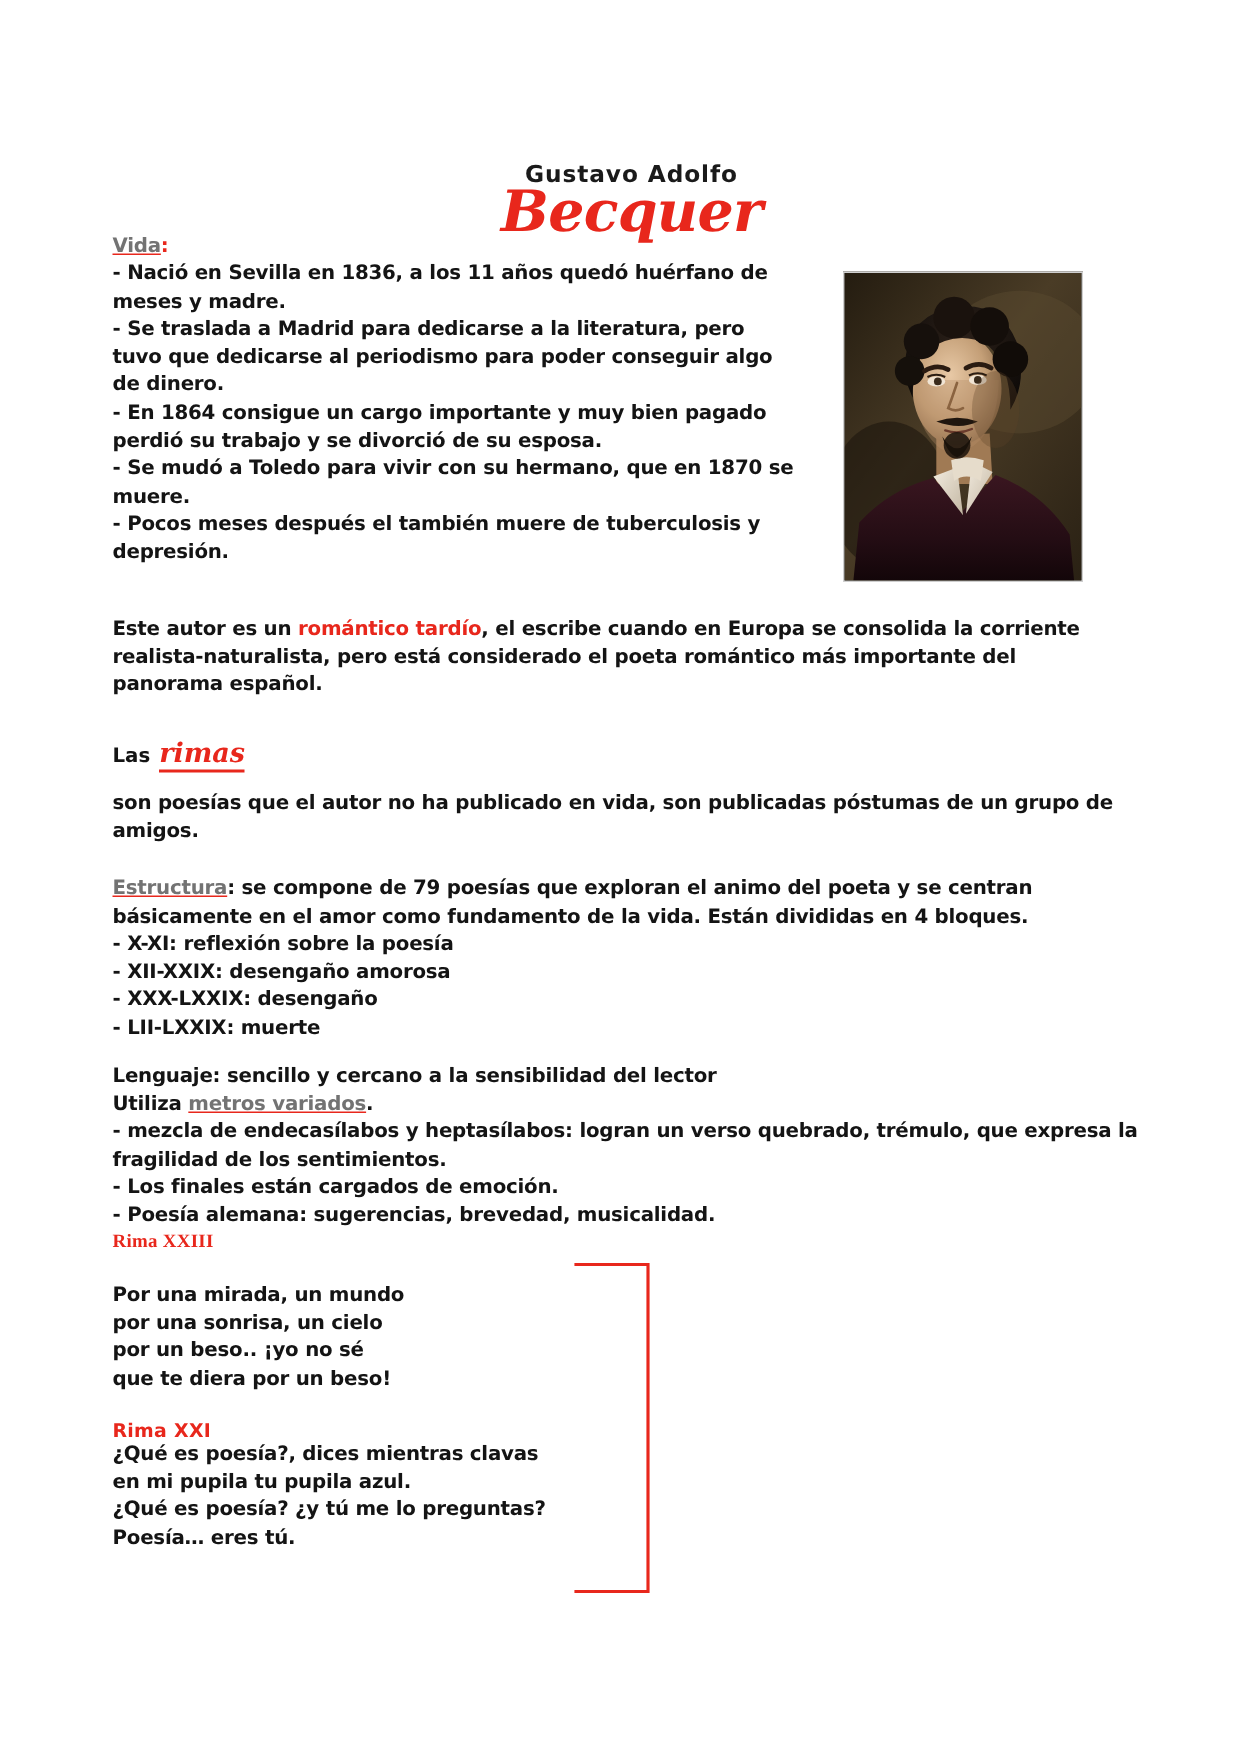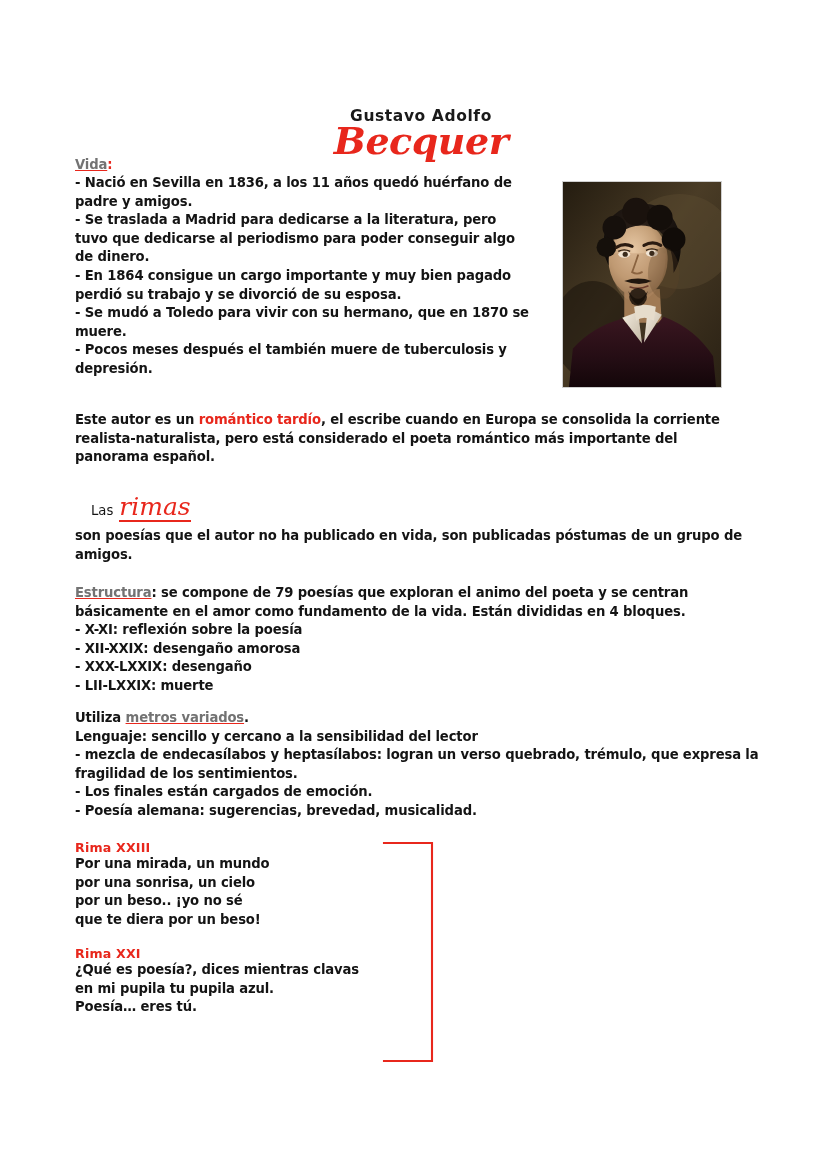--- a/index.html
+++ b/index.html
@@ -76,40 +76,39 @@
     position: absolute;
     left: 75px;
     top: 494px;
     display: flex;
     align-items: baseline;
     gap: 6px;
   }
   #rimas-heading .las {
     font-family: "DejaVu Sans", "Liberation Sans", sans-serif;
     font-size: 13.2px;
-    font-weight: 400;
+    font-weight: 700;
     color: #141414;
-    margin-left: 16px;
   }
   #rimas-heading .rimas-word {
     font-family: "DejaVu Serif", "Liberation Serif", serif;
-    font-size: 25px;
+    font-size: 18px;
     font-style: italic;
-    font-weight: 400;
+    font-weight: 700;
     color: #e8271c;
     line-height: 1;
     border-bottom: 2.4px solid #e8271c;
     padding-bottom: 1px;
   }
 
   #rimas-intro      { left: 75px; top: 527px; width: 690px; }
   #estructura-block { left: 75px; top: 584px; width: 690px; }
   #lenguaje-block   { left: 75px; top: 709px; width: 690px; }
 
-  #rima23-title     { left: 75px; top: 839px; }
+  #rima23-title     { left: 75px; top: 818px; font-family: Liberation Serif, serif; }
   #rima23-body      { left: 75px; top: 855px; width: 330px; }
   #rima21-title     { left: 75px; top: 945px; }
   #rima21-body      { left: 75px; top: 961px; width: 330px; }
 
   .poem-title {
     font-size: 12.6px;
     letter-spacing: 0.2px;
   }
 
   
@@ -218,21 +217,21 @@
       <ellipse cx="102" cy="92" rx="16" ry="26" fill="#5d4228" opacity="0.3"></ellipse>
     </svg>
   </div>
 
   <div class="txt" id="bio-heading">
     <span class="red-u">Vida</span><span class="red">:</span>
   </div>
 
   <div class="txt" id="bio-body">
     <div>- Nació en Sevilla en 1836, a los 11 años quedó huérfano de</div>
-    <div>padre y amigos.</div>
+    <div>meses y madre.</div>
     <div>- Se traslada a Madrid para dedicarse a la literatura, pero</div>
     <div>tuvo que dedicarse al periodismo para poder conseguir algo</div>
     <div>de dinero.</div>
     <div>- En 1864 consigue un cargo importante y muy bien pagado</div>
     <div>perdió su trabajo y se divorció de su esposa.</div>
     <div>- Se mudó a Toledo para vivir con su hermano, que en 1870 se</div>
     <div>muere.</div>
     <div>- Pocos meses después el también muere de tuberculosis y</div>
     <div>depresión.</div>
   </div>
@@ -252,41 +251,42 @@
     <div>
       <span class="red-u">Estructura</span><span>: se compone de 79 poesías que exploran el animo del poeta y se centran básicamente en el amor como fundamento de la vida. Están divididas en 4 bloques.</span>
     </div>
     <div>- X-XI: reflexión sobre la poesía</div>
     <div>- XII-XXIX: desengaño amorosa</div>
     <div>- XXX-LXXIX: desengaño</div>
     <div>- LII-LXXIX: muerte</div>
   </div>
 
   <div class="txt" id="lenguaje-block">
+    <div>Lenguaje: sencillo y cercano a la sensibilidad del lector</div>
     <div>
       <span>Utiliza </span><span class="red-u">metros variados</span><span>.</span>
     </div>
-    <div>Lenguaje: sencillo y cercano a la sensibilidad del lector</div>
     <div>- mezcla de endecasílabos y heptasílabos: logran un verso quebrado, trémulo, que expresa la fragilidad de los sentimientos.</div>
     <div>- Los finales están cargados de emoción.</div>
     <div>- Poesía alemana: sugerencias, brevedad, musicalidad.</div>
   </div>
 
   <div class="txt poem-title red" id="rima23-title">Rima XXIII</div>
   <div class="txt" id="rima23-body">
     <div>Por una mirada, un mundo</div>
     <div>por una sonrisa, un cielo</div>
     <div>por un beso.. ¡yo no sé</div>
     <div>que te diera por un beso!</div>
   </div>
 
   <div class="txt poem-title red" id="rima21-title">Rima XXI</div>
   <div class="txt" id="rima21-body">
     <div>¿Qué es poesía?, dices mientras clavas</div>
     <div>en mi pupila tu pupila azul.</div>
+    <div>¿Qué es poesía? ¿y tú me lo preguntas?</div>
     <div>Poesía… eres tú.</div>
   </div>
 
   <div id="poem-bracket">
     <svg width="52" height="222" viewBox="0 0 52 222">
       <path d="M2 2 L50 2 L50 220 L2 220" fill="none" stroke="#e8271c" stroke-width="2.1" stroke-linecap="square" stroke-linejoin="miter"></path>
     </svg>
   </div>
 
 </div>

